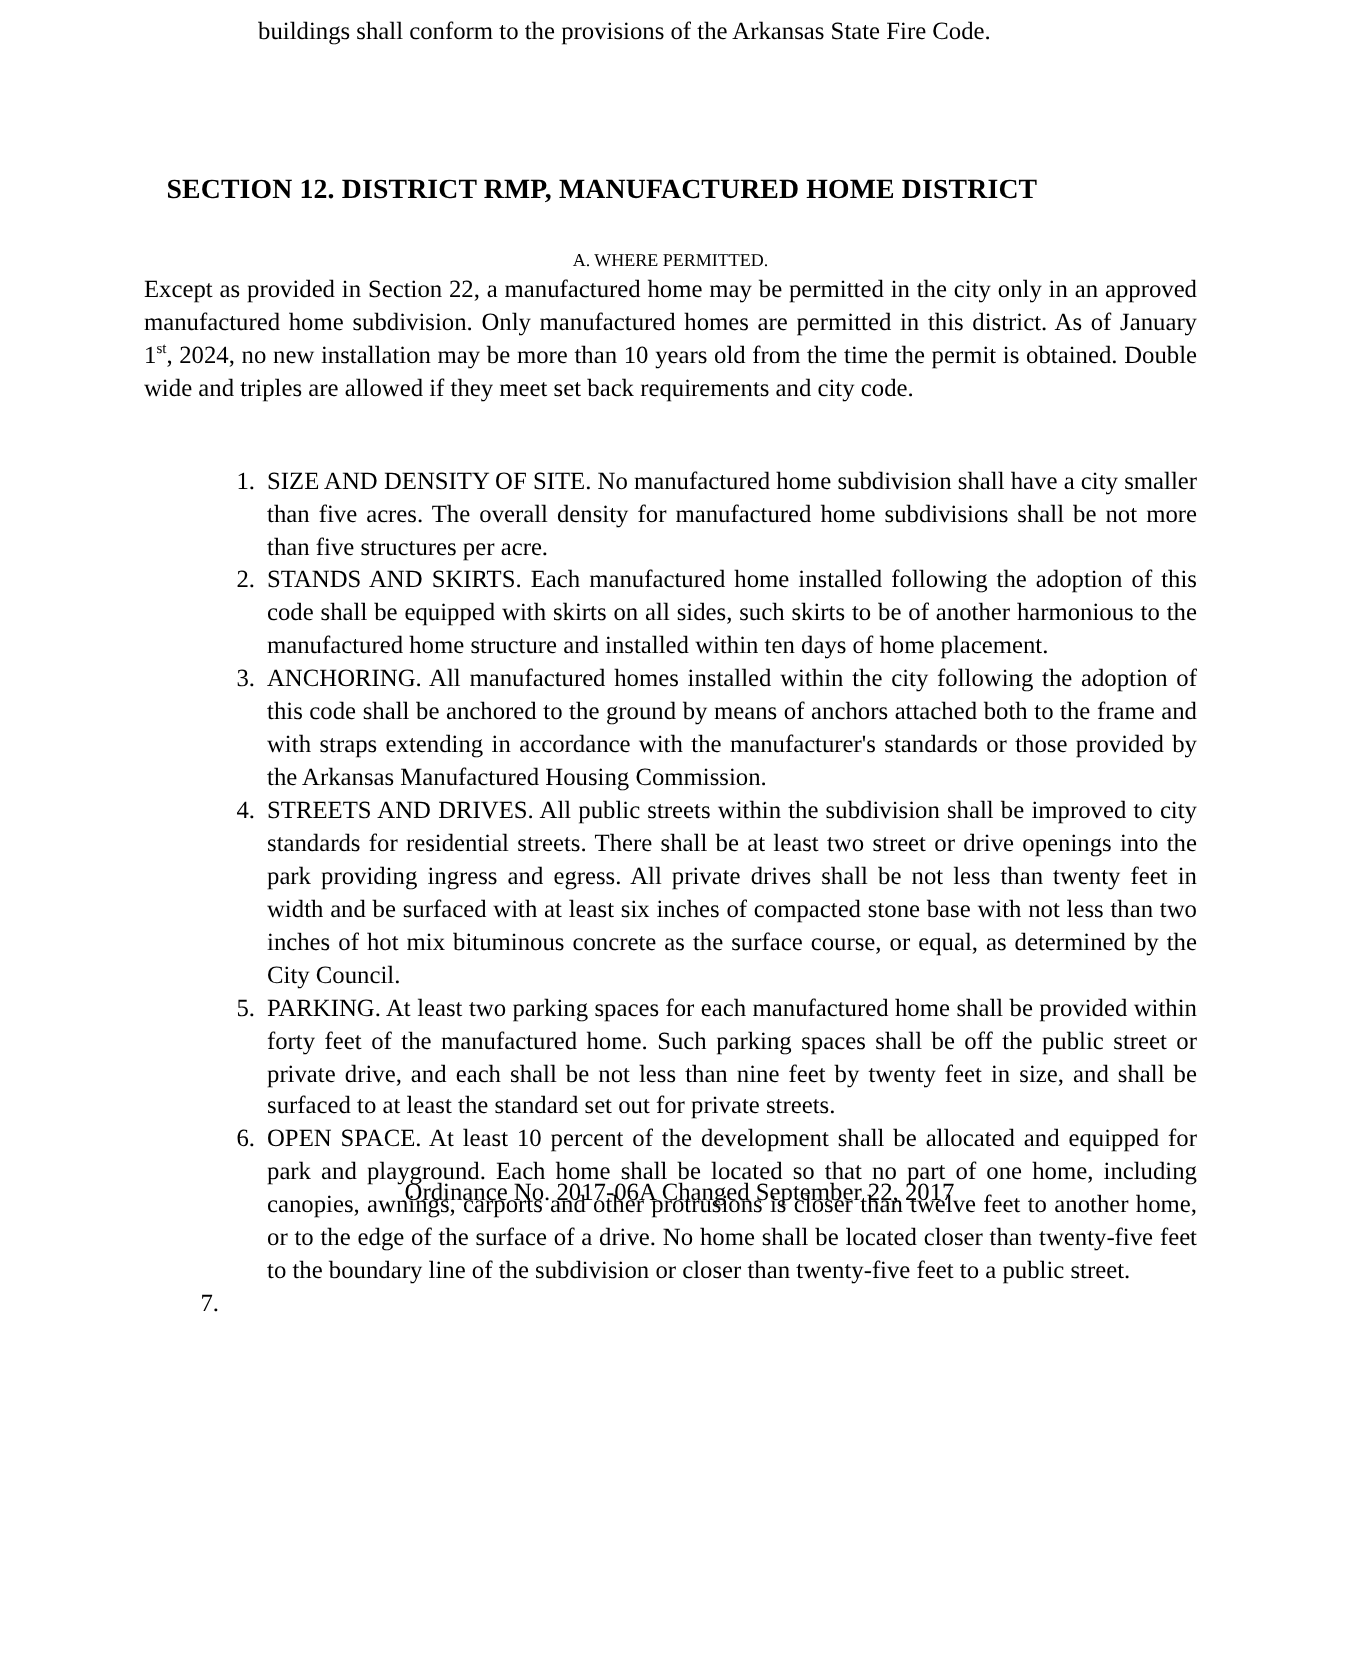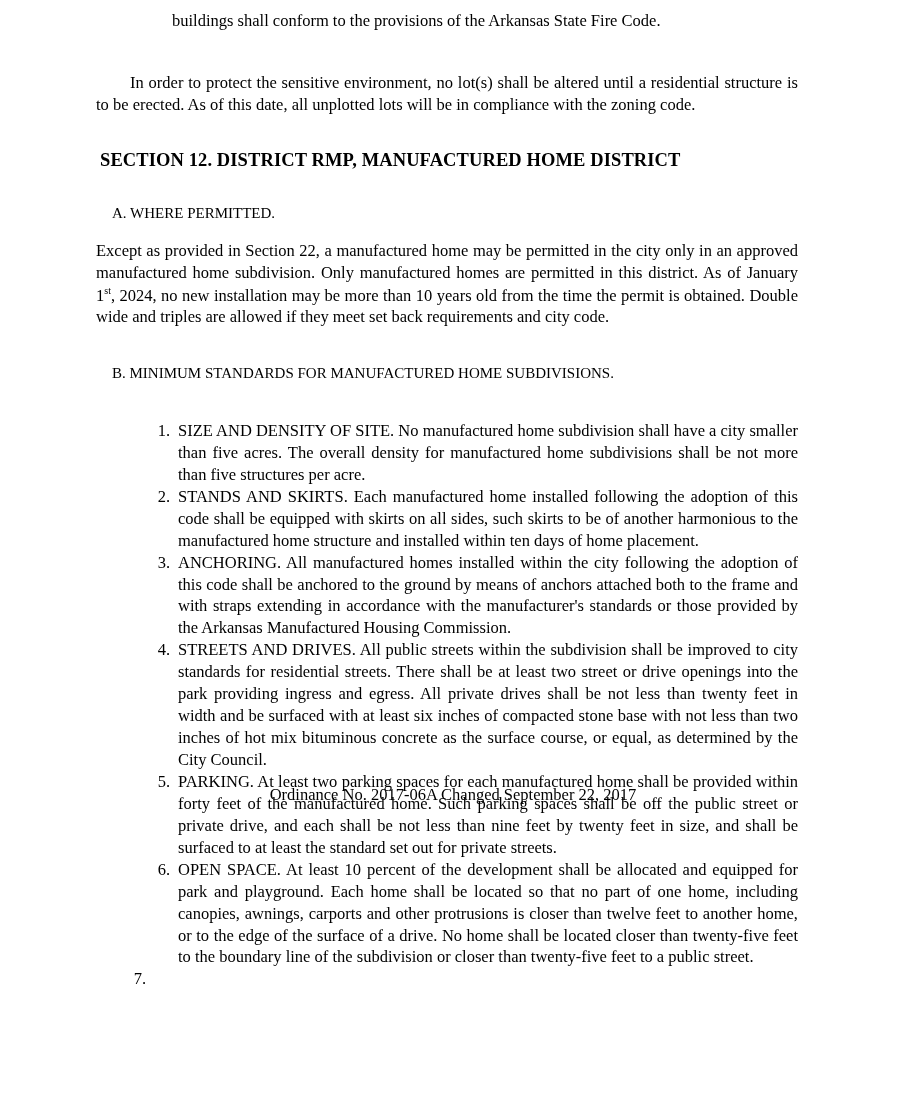--- a/index.html
+++ b/index.html
@@ -41,27 +41,27 @@
   .spacer-md { height: 20px; }
   .spacer-lg { height: 30px; }
   .intro-line {
     text-align: left;
     text-indent: 76px;
   }
   .section-heading {
     font-size: 18.5px;
     font-weight: bold;
     letter-spacing: 0.1px;
-    margin: 4px;
+    margin: 15px;
     text-align: left;
   }
   .sub-heading {
-    font-size: 15px;
-    text-align: left;
-    margin: 16px;
+    font-size: 12px;
+    text-align: center;
+    margin: 0;
   }
   .para-c {
     text-indent: 12px;
   }
   ol.numbered {
     margin: 0;
     padding: 0;
     list-style: none;
   }
   ol.numbered > li {
@@ -112,35 +112,33 @@
 <div class="page">
   <div class="content">
 
     <p class="intro-line">buildings shall conform to the provisions of the Arkansas State Fire Code.</p>
 
     <div class="spacer-md"></div>
 
 
     <div class="spacer-md"></div>
 
-    <p class="indent-first">In order to protect the sensitive environment, no lot(s) shall be altered until a residential structure is to be erected.  As of this date, all unplotted lots will be in compliance with the zoning code.</p>
 
     <div class="spacer-lg"></div>
 
     <h1 class="section-heading">SECTION 12.  DISTRICT RMP, MANUFACTURED HOME DISTRICT</h1>
 
     <div class="spacer-sm"></div>
 
     <p class="sub-heading">A.  WHERE PERMITTED.</p>
 
     <p><span>Except as provided in Section 22, a manufactured home may be permitted in the city only in an approved manufactured home subdivision.   Only manufactured homes are permitted in this district.  As of January 1</span><sup>st</sup><span>, 2024, no new installation may be more than 10 years old from the time the permit is obtained.  Double wide and triples are allowed if they meet set back requirements and city code.</span></p>
 
     <div class="spacer-md"></div>
 
-    <p class="sub-heading">B.  MINIMUM STANDARDS FOR MANUFACTURED HOME SUBDIVISIONS.</p>
 
     <div class="spacer-md"></div>
 
     <ol class="numbered">
       <li>
         <span class="num">1.</span>
         <span>SIZE AND DENSITY OF SITE.  No manufactured home subdivision shall have a city smaller than five acres.  The overall density for manufactured home subdivisions shall be not more than five structures per acre.</span>
       </li>
       <li>
         <span class="num">2.</span>

